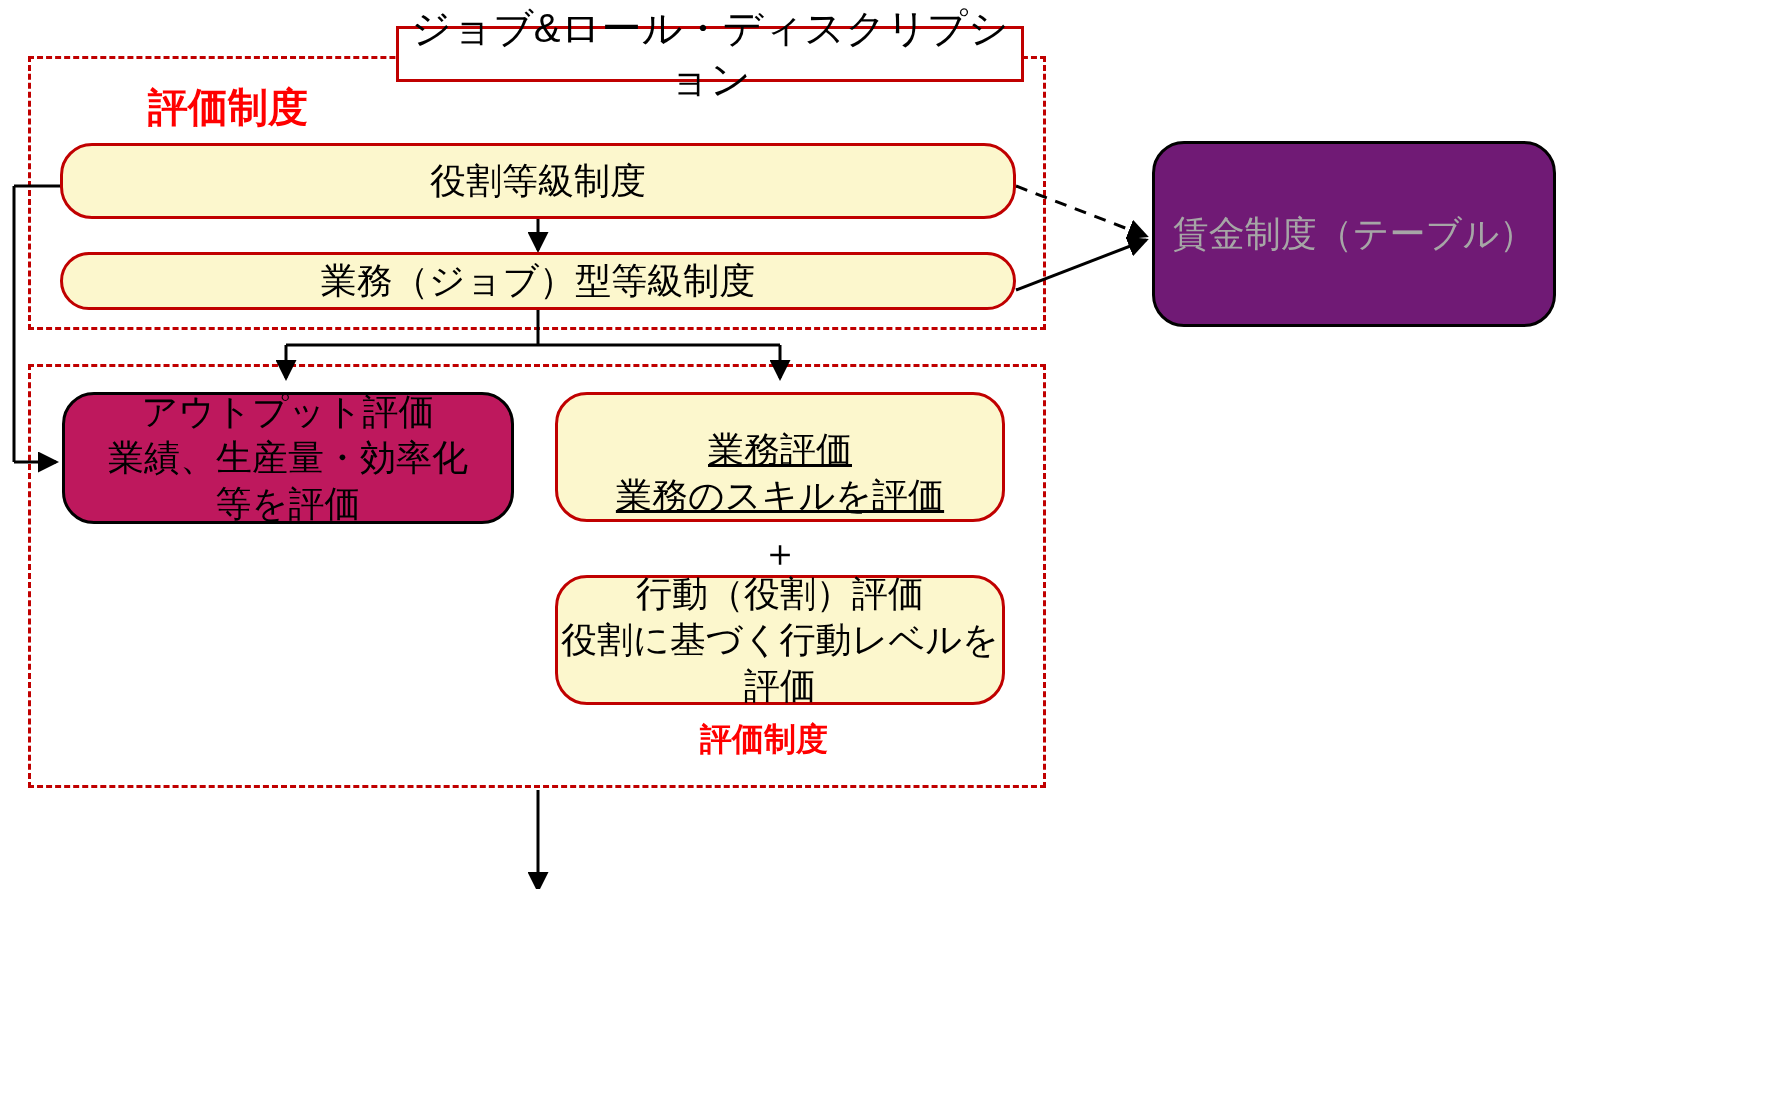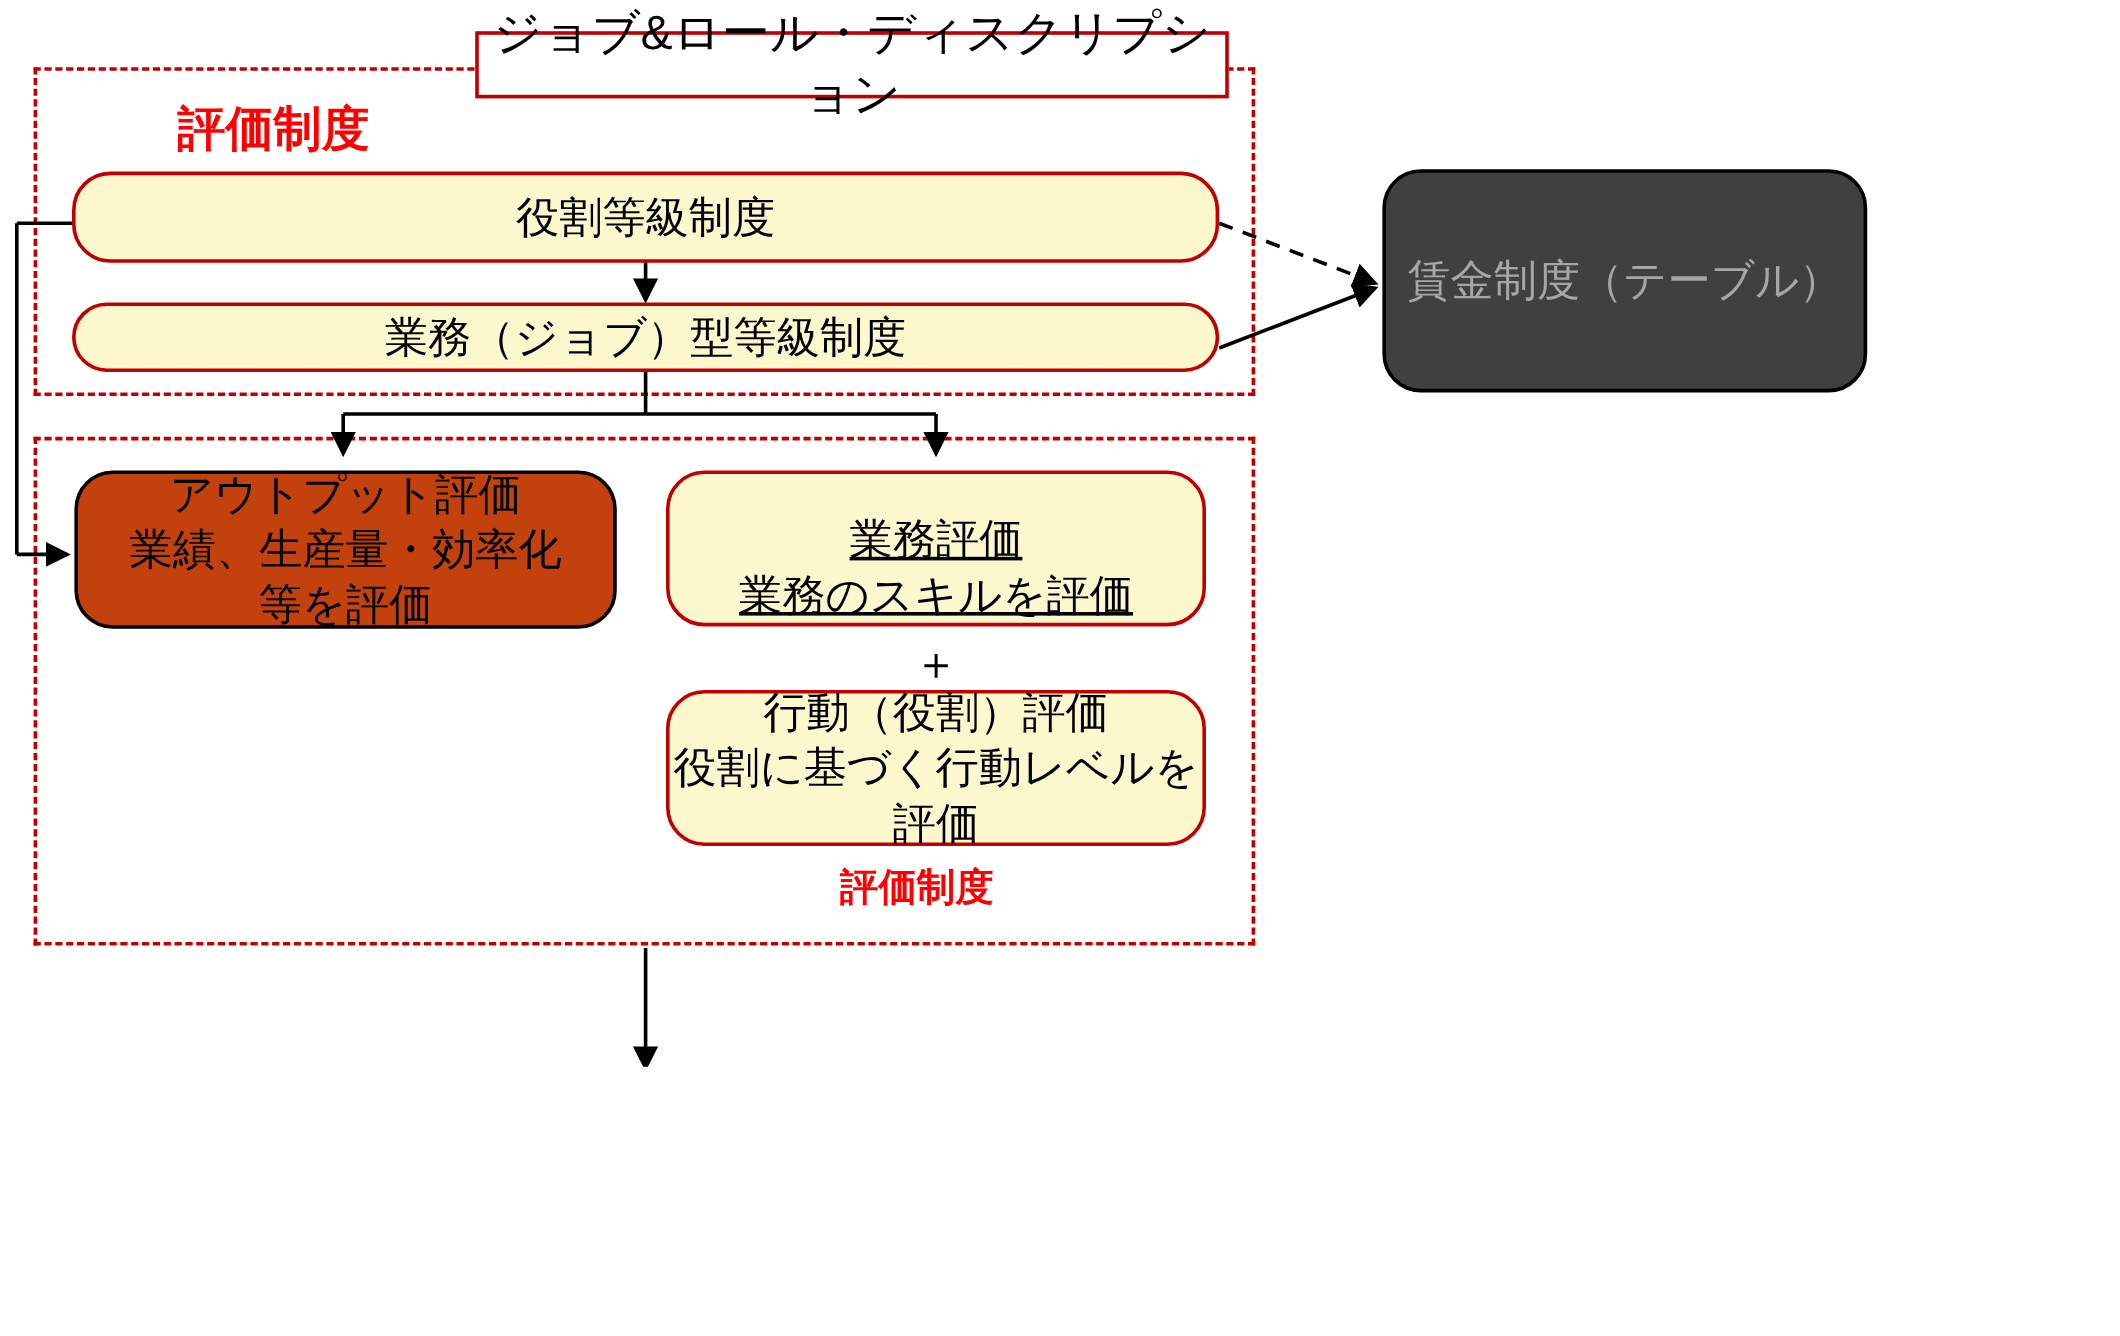--- a/index.html
+++ b/index.html
@@ -26,26 +26,26 @@
     justify-content: center;
     text-align: center;
     line-height: 1.28;
   }
   .yellow-box {
     background: #fcf7cd;
     border: 3px solid #c00000;
     color: #000000;
   }
   .plain-box {
-    background: #c2410c;
+    background: #be185d;
     border: 3px solid #000000;
     color: #000000;
   }
   .gray-box {
-    background: #404040;
+    background: #701a75;
     border: 3px solid #000000;
     color: #a6a6a6;
   }
   .white-red-box {
     background: #ffffff;
     border: 3px solid #c00000;
     color: #000000;
   }
   .dashed-region {
     position: absolute;

